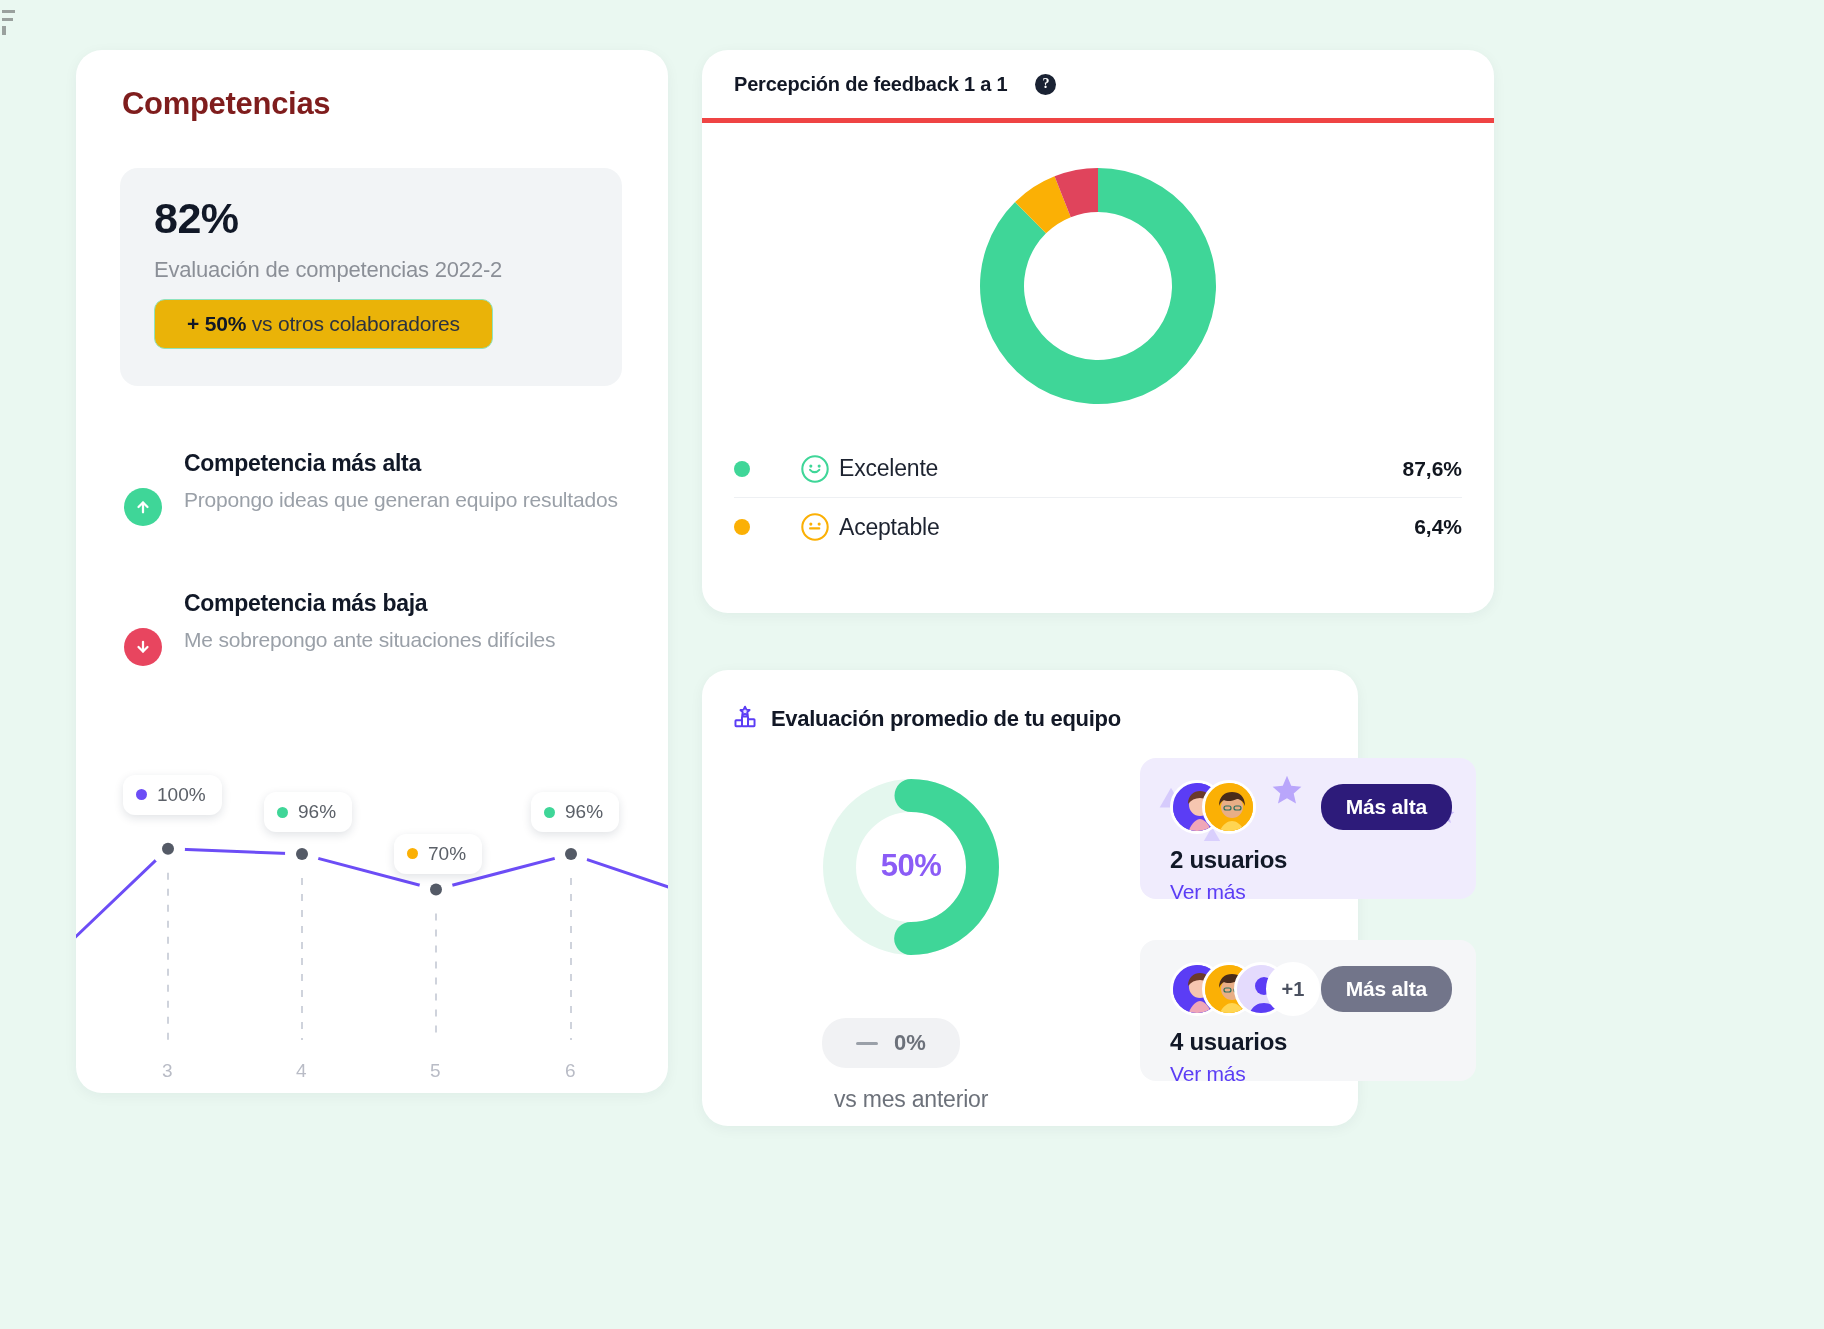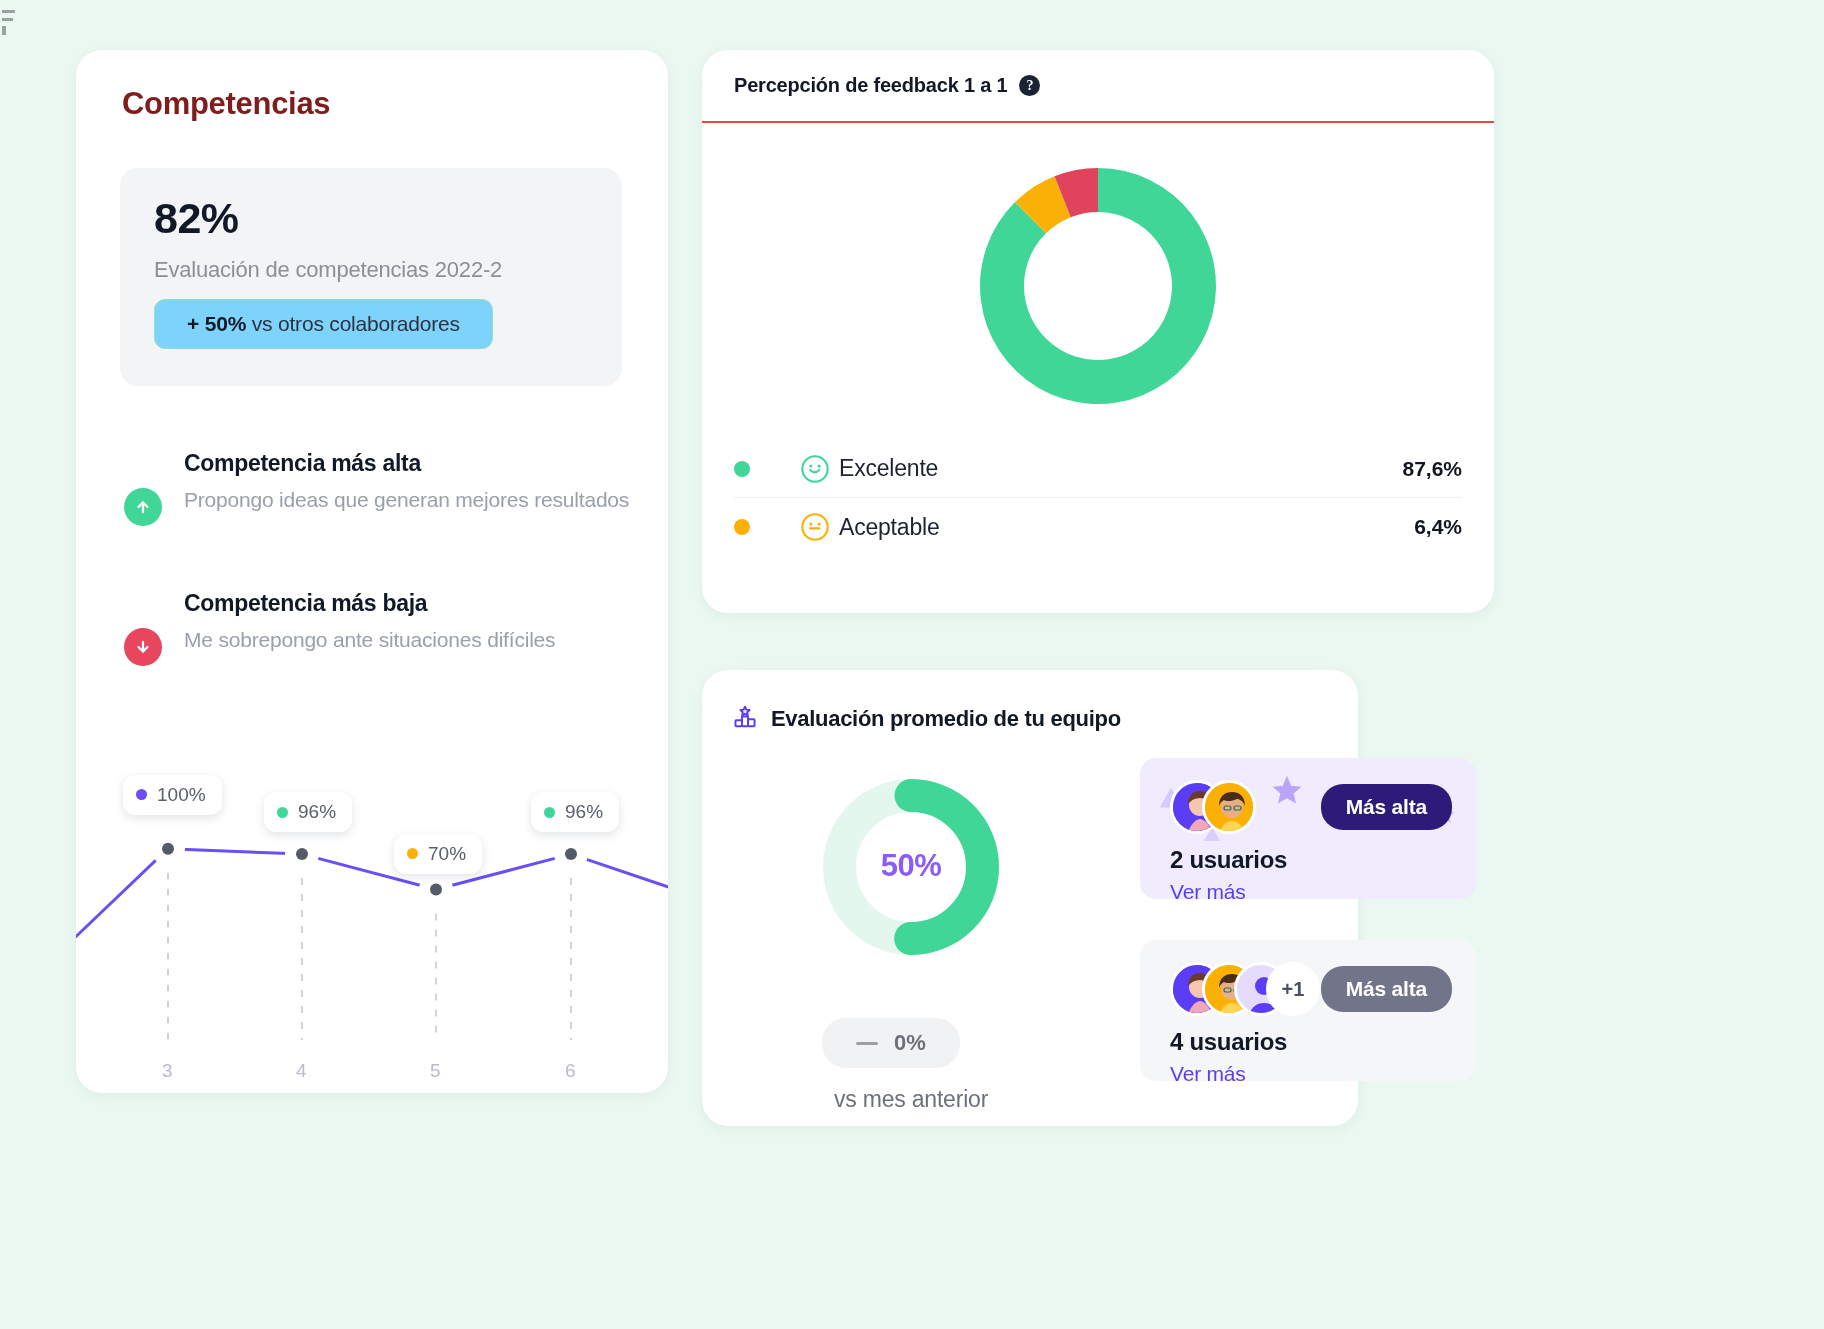--- a/index.html
+++ b/index.html
@@ -52,21 +52,21 @@
     width: 502px; height: 218px;
     background:#f2f4f6; border-radius: 18px;
     padding: 26px 34px 0 34px;
   }
   .score-big { font-size: 43px; font-weight: 800; color:#111827; letter-spacing:-.5px; }
   .score-sub { margin-top: 14px; font-size: 22px; color:#8b8f97; letter-spacing:-.2px; }
   .pill-compare {
     margin-top: 16px;
     display:inline-block;
     border:1.5px solid #8fe3be;
-    background:#7dd3fc;
+    background:#eab308;
     border-radius: 11px;
     padding: 12px 32px;
     font-size: 21px; color:#2b3240; letter-spacing:-.2px;
     white-space: nowrap;
   }
   .pill-compare b { font-weight:700; color:#111827;}
 
   .comp-row { position:absolute; left:44px; width: 520px; }
   #comp-high { top: 400px; }
   #comp-low  { top: 540px; }
@@ -94,22 +94,22 @@
     display:flex; align-items:center; gap:10px;
     font-size: 19px; color:#5b6068; font-weight:500;
     white-space:nowrap;
   }
   .tip .dot { width:11px; height:11px; border-radius:50%; flex:none; }
   .xlab { position:absolute; font-size:19px; color:#b9bcc6; }
 
   
   .fb-head {
     position:absolute; left:0; top:0; width:100%; height:73px;
-    border-bottom:2px solid #ef4444;
-    display:flex; align-items:center; padding-left:32px; gap:12px;
+    border-bottom:5px solid #ef4444;
+    display:flex; align-items:center; padding-left:32px; gap:28px;
   }
   .fb-title { font-size:20px; font-weight:700; color:#121826; letter-spacing:-.2px; }
   .help-icon {
     width:21px; height:21px; border-radius:50%;
     background:#1a2233; color:#fff;
     font-size:14px; font-weight:700;
     display:flex; align-items:center; justify-content:center;
     font-family:"Liberation Serif", serif;
   }
   .donut-holder { position:absolute; left:0; top:86px; width:100%; height:300px; display:flex; justify-content:center; }
@@ -184,21 +184,21 @@
 
     <div class="comp-row" id="comp-high">
       <div class="comp-badge up">
         <svg viewBox="0 0 24 24" fill="none" stroke="#fff" stroke-width="3" stroke-linecap="round" stroke-linejoin="round">
           <line x1="12" y1="19" x2="12" y2="6"></line>
             <polyline points="6 12 12 6 18 12"></polyline>
         </svg>
       </div>
       <div class="comp-text">
         <div class="comp-title">Competencia más alta</div>
-        <div class="comp-desc">Propongo ideas que generan mejores resultados</div>
+        <div class="comp-desc">Propongo ideas que generan equipo resultados</div>
       </div>
     </div>
 
     <div class="comp-row" id="comp-low">
       <div class="comp-badge down">
         <svg viewBox="0 0 24 24" fill="none" stroke="#fff" stroke-width="3" stroke-linecap="round" stroke-linejoin="round">
           <line x1="12" y1="5" x2="12" y2="18"></line>
             <polyline points="6 12 12 18 18 12"></polyline>
         </svg>
       </div>

